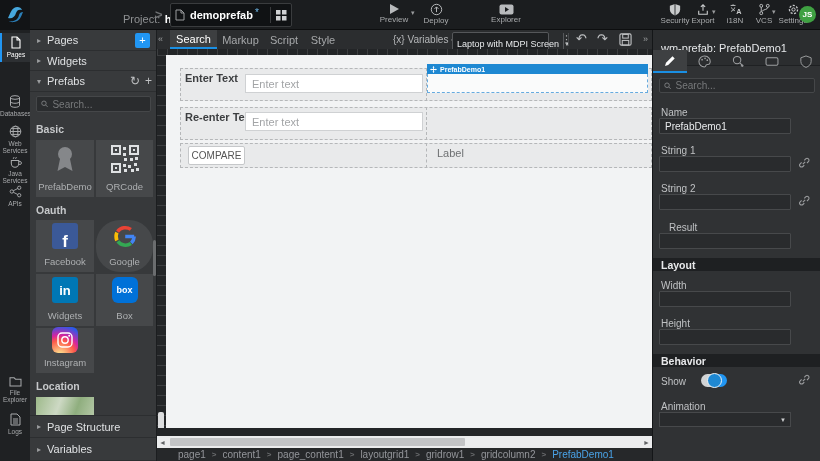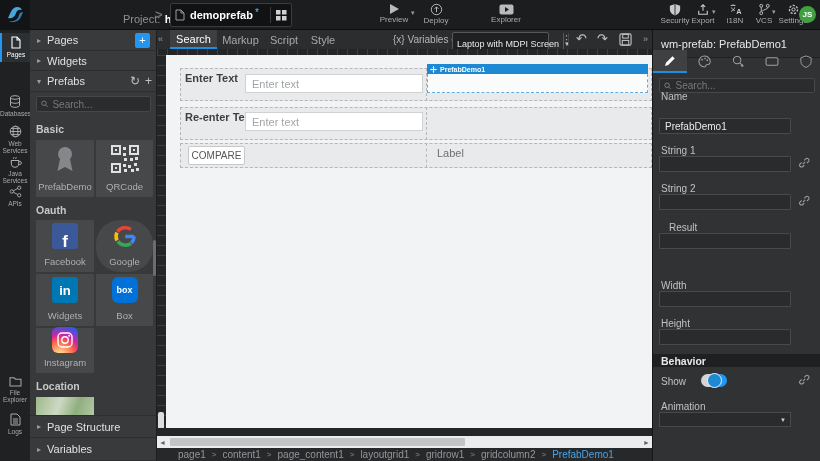--- a/index.html
+++ b/index.html
@@ -68,21 +68,21 @@
   .compare-btn{position:absolute;background:#fff;border:1px solid #c6c8ca;border-radius:2px;color:#555;font-size:10px;display:flex;align-items:center;justify-content:center;}
   .lbl-widget{position:absolute;color:#6e7072;font-size:11px;}
   .hscroll{position:absolute;background:#ebeced;display:flex;align-items:center;}
   .hthumb{position:absolute;background:#c3c4c6;border-radius:1px;}
   .scr-ar{color:#606264;font-size:7px;}
   .bcrumb{position:absolute;background:#26282a;display:flex;align-items:center;color:#93959a;font-size:10px;gap:6px;}
   .bc-sep{color:#6a6c6e;font-size:8px;font-weight:bold;}
   .bc-active{color:#4aa3e8;}
   
   .rpanel{left:652px;top:30px;width:168px;height:431px;background:#303234;border-left:1px solid #141618;overflow:hidden;}
-  .rp-head{position:absolute;left:0;top:0;width:168px;height:28px;background:#2b2d2f;border-bottom:1px solid #1f2123;display:flex;align-items:center;}
+  .rp-head{position:absolute;left:0;top:0;width:168px;height:36px;background:#2b2d2f;border-bottom:1px solid #1f2123;display:flex;align-items:center;}
   .rp-title{color:#e6e8ea;font-size:11px;margin-left:8px;}
   .rtab{position:absolute;top:20px;height:23px;width:34px;display:flex;align-items:center;justify-content:center;color:#9fa1a3;}
   .rtab.active{background:#3e4042;border-bottom:2px solid #1a8fe3;color:#fff;}
   .rp-label{position:absolute;color:#bfc1c3;font-size:10px;}
   .rp-input{position:absolute;height:16px;background:#292b2d;border:1px solid #47494b;border-radius:1px;color:#e8eaec;font-size:10px;padding:0 5px;}
   .rp-sect{position:absolute;left:0;width:168px;height:13px;background:#1e2022;color:#e8e9eb;font-size:10.5px;font-weight:bold;display:flex;align-items:center;padding-left:8px;}
   .link-ic{position:absolute;color:#9a9c9e;}
   .toggle{position:absolute;width:26px;height:13px;border-radius:7px;background:linear-gradient(90deg,#d2d4d5 50%,#2196f3 50%);}
   .toggle .knob{position:absolute;left:6px;top:-1px;width:15px;height:15px;border-radius:50%;background:#1e88d2;border:1px solid #eef2f4;}
   .rp-select{position:absolute;height:15px;background:#292b2d;border:1px solid #47494b;display:flex;align-items:center;}
@@ -471,21 +471,21 @@
     </div>
 
     <div class="abs search-box" style="left:6px;top:48px;width:156px;height:15px;">
       <svg width="8" height="8" viewBox="0 0 10 10">
           <circle cx="4" cy="4" r="3" fill="none" stroke="#808284" stroke-width="1.2"></circle>
           <path d="M6.3 6.3L9 9" stroke="#808284" stroke-width="1.2"></path>
         </svg>
       <input type="text" placeholder="Search..." style="">
     </div>
 
-    <div class="rp-label" style="left:8px;top:61px;">Name</div>
+    <div class="rp-label" style="left:8px;top:77px;">Name</div>
     <input class="rp-input" style="left: 6px; top: 88px; width: 132px;" value="PrefabDemo1">
 
     <div class="rp-label" style="left:8px;top:115px;">String 1</div>
     <input class="rp-input" style="left: 6px; top: 126px; width: 132px;">
     <span class="link-ic" style="left:145px;top:127px;">
         <svg width="12" height="12" viewBox="0 0 12 12">
           <path d="M4.8 7.2l2.4-2.4M3.6 5.4L2.2 6.8a1.9 1.9 0 002.7 2.7l1.4-1.4M6.3 3.3l1.4-1.4a1.9 1.9 0 012.7 2.7L9 6" fill="none" stroke="#9a9c9e" stroke-width="1.1"></path>
         </svg>
       </span>
 
@@ -493,20 +493,21 @@
     <input class="rp-input" style="left: 6px; top: 164px; width: 132px;">
     <span class="link-ic" style="left:145px;top:165px;">
         <svg width="12" height="12" viewBox="0 0 12 12">
           <path d="M4.8 7.2l2.4-2.4M3.6 5.4L2.2 6.8a1.9 1.9 0 002.7 2.7l1.4-1.4M6.3 3.3l1.4-1.4a1.9 1.9 0 012.7 2.7L9 6" fill="none" stroke="#9a9c9e" stroke-width="1.1"></path>
         </svg>
       </span>
 
     <div class="rp-label" style="left:8px;top:192px;padding-left:8px;">Result</div>
     <input class="rp-input" style="left: 6px; top: 203px; width: 132px;">
 
+    <div class="rp-sect" style="top:228px;">Layout</div>
     <div class="rp-label" style="left:8px;top:250px;">Width</div>
     <input class="rp-input" style="left: 6px; top: 261px; width: 132px;">
     <div class="rp-label" style="left:8px;top:288px;">Height</div>
     <input class="rp-input" style="left: 6px; top: 299px; width: 132px;">
 
     <div class="rp-sect" style="top:324px;">Behavior</div>
     <div class="rp-label" style="left:8px;top:346px;">Show</div>
     <div class="toggle" style="left:48px;top:344px;">
         <div class="knob"></div>
       </div>

